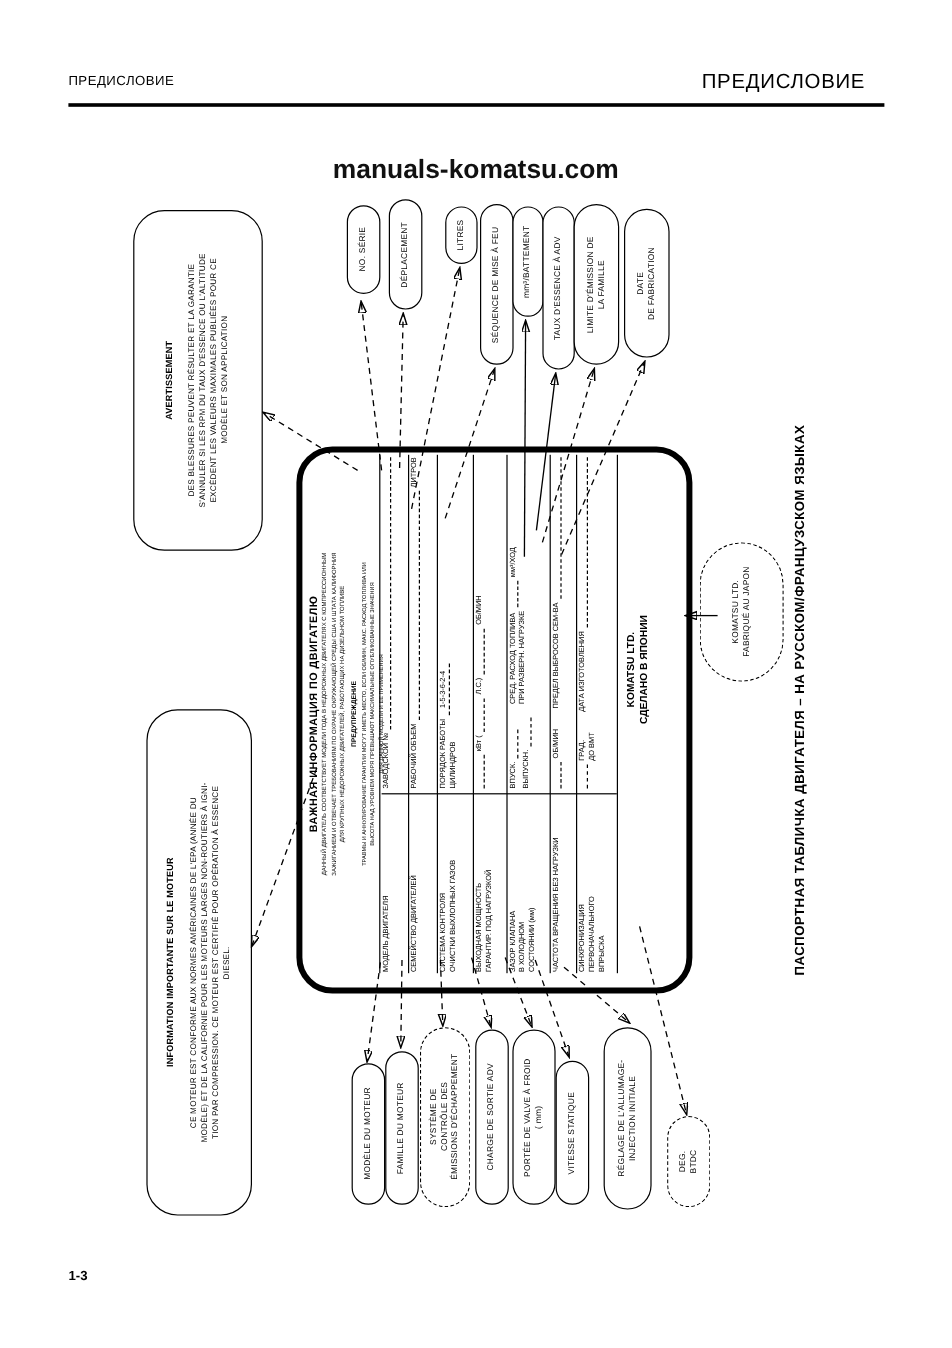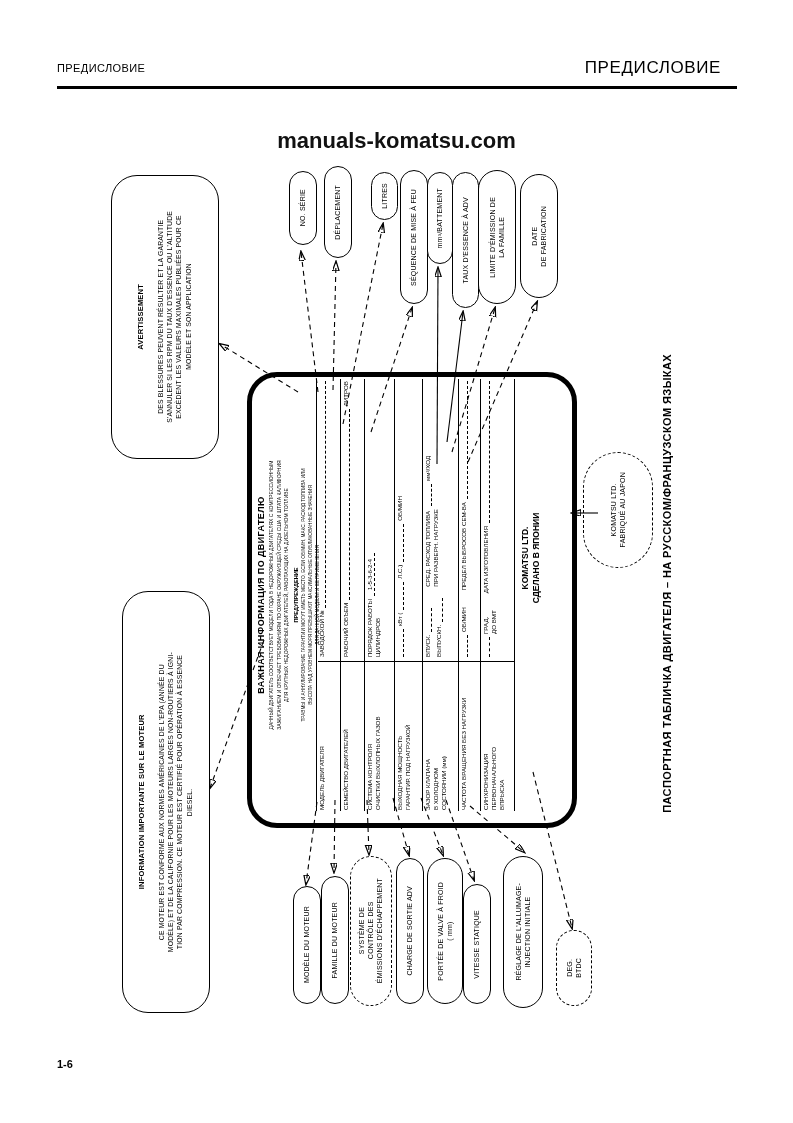--- a/index.html
+++ b/index.html
@@ -50,21 +50,21 @@
   svg.leads path{stroke:#000;stroke-width:1.1;fill:none;}
   svg.leads path.dash{stroke-dasharray:5 4;}
 </style>
 </head>
 <body>
 
 <div class="abs hdr-left">ПРЕДИСЛОВИЕ</div>
 <div class="abs hdr-right">ПРЕДИСЛОВИЕ</div>
 <div class="abs hdr-rule"></div>
 <div class="abs watermark">manuals-komatsu.com</div>
-<div class="abs pageno">1-6</div>
+<div class="abs pageno">1-3</div>
 
 <div class="abs side-caption">
   <div class="vtext">ПАСПОРТНАЯ ТАБЛИЧКА ДВИГАТЕЛЯ – НА РУССКОМ/ФРАНЦУЗСКОМ ЯЗЫКАХ</div>
 </div>
 
 <div class="abs plate">
   <div class="plate-inner">
     <div class="abs p-title">ВАЖНАЯ ИНФОРМАЦИЯ ПО ДВИГАТЕЛЮ</div>
     <div class="abs p-intro">ДАННЫЙ ДВИГАТЕЛЬ СООТВЕТСТВУЕТ МОДЕЛИ ГОДА В НЕДОРОЖНЫХ ДВИГАТЕЛЯХ С КОМПРЕССИОННЫМ
 ЗАЖИГАНИЕМ И ОТВЕЧАЕТ ТРЕБОВАНИЯМ ПО ОХРАНЕ ОКРУЖАЮЩЕЙ СРЕДЫ США И ШТАТА КАЛИФОРНИЯ

